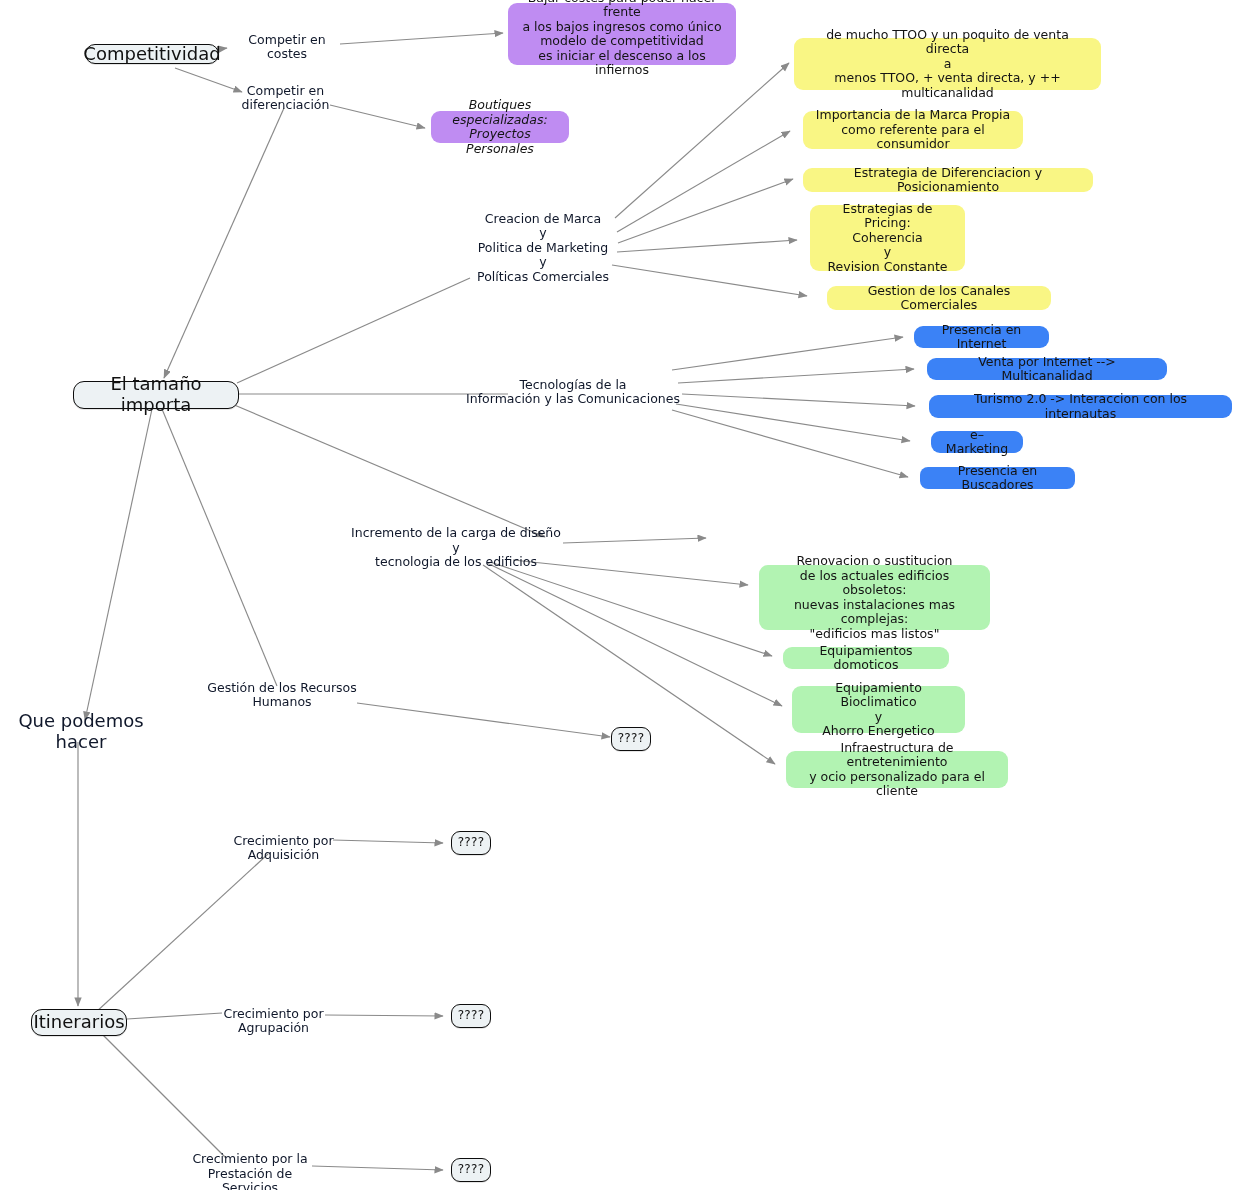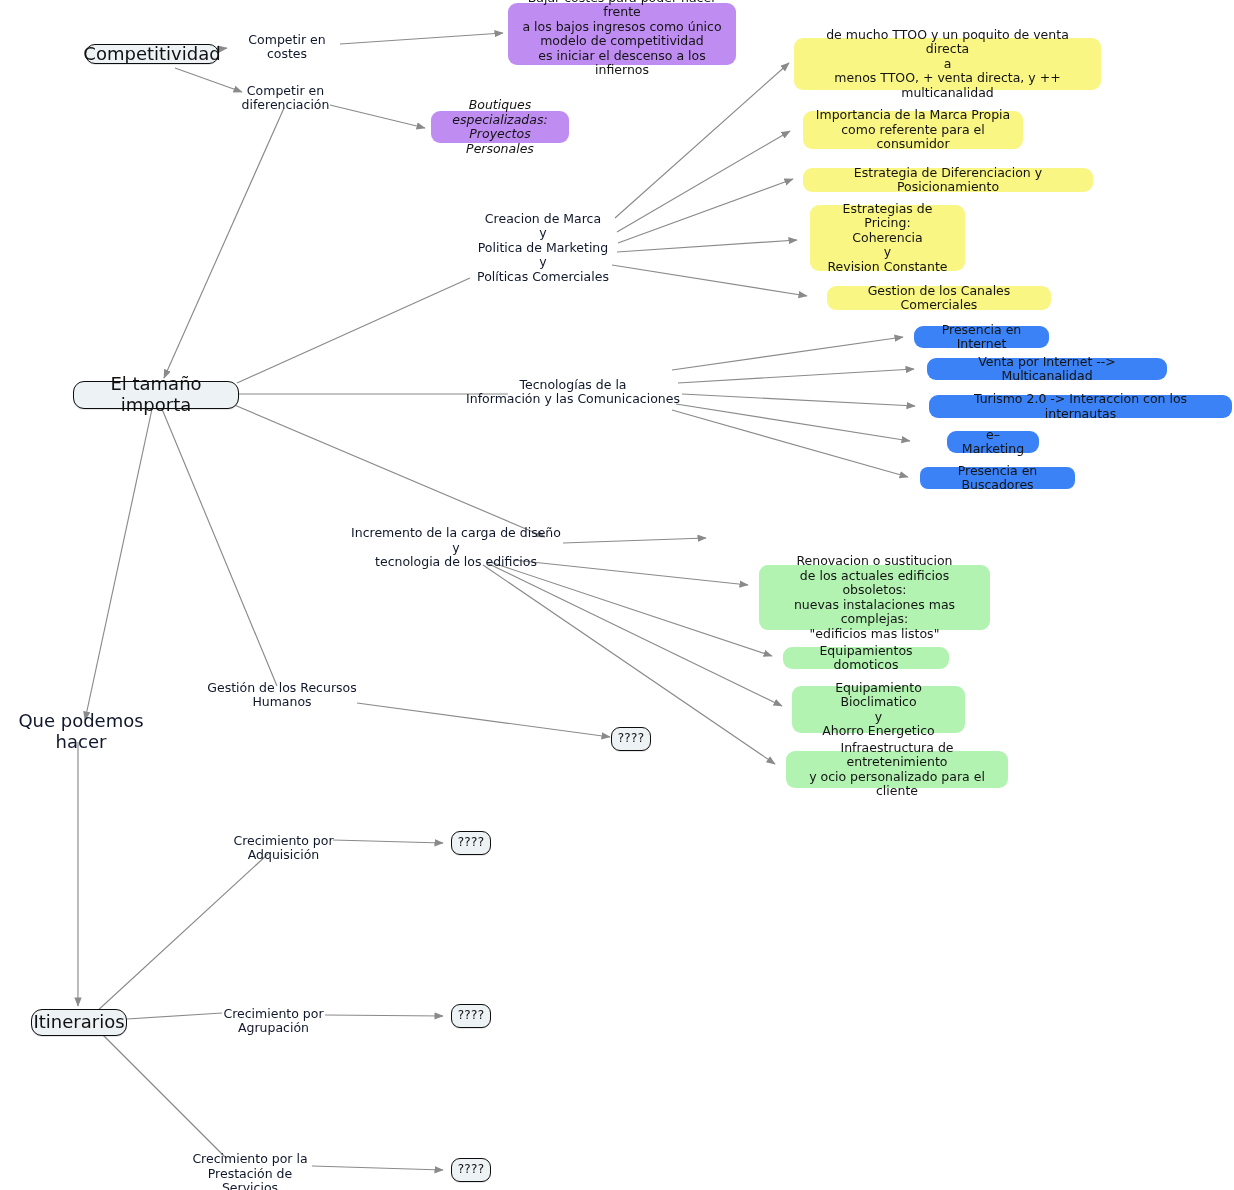--- a/index.html
+++ b/index.html
@@ -183,21 +183,21 @@
 
   <div class="node plain" style="left:463px; top:375px; width:220px; height:34px;">Tecnologías de la
 Información y las Comunicaciones</div>
 
   <div class="node box pink" style="left:914px; top:326px; width:135px; height:22px;">Presencia en Internet</div>
 
   <div class="node box pink" style="left:927px; top:358px; width:240px; height:22px;">Venta por Internet  --&gt; Multicanalidad</div>
 
   <div class="node box pink" style="left:929px; top:395px; width:303px; height:23px;">Turismo 2.0  -&gt; Interaccion con los internautas</div>
 
-  <div class="node box pink" style="left:931px; top:431px; width:92px; height:22px;margin-left:16px;">e– Marketing</div>
+  <div class="node box pink" style="left:931px; top:431px; width:92px; height:22px;">e– Marketing</div>
 
   <div class="node box pink" style="left:920px; top:467px; width:155px; height:22px;border-radius:8px;">Presencia en Buscadores</div>
 
   <div class="node plain" style="left:346px; top:531px; width:220px; height:34px;">Incremento de la carga de diseño y
 tecnologia de los edificios</div>
 
 
   <div class="node box green" style="left:759px; top:565px; width:231px; height:65px;">Renovacion o sustitucion
 de los actuales edificios obsoletos:
 nuevas instalaciones mas complejas:

